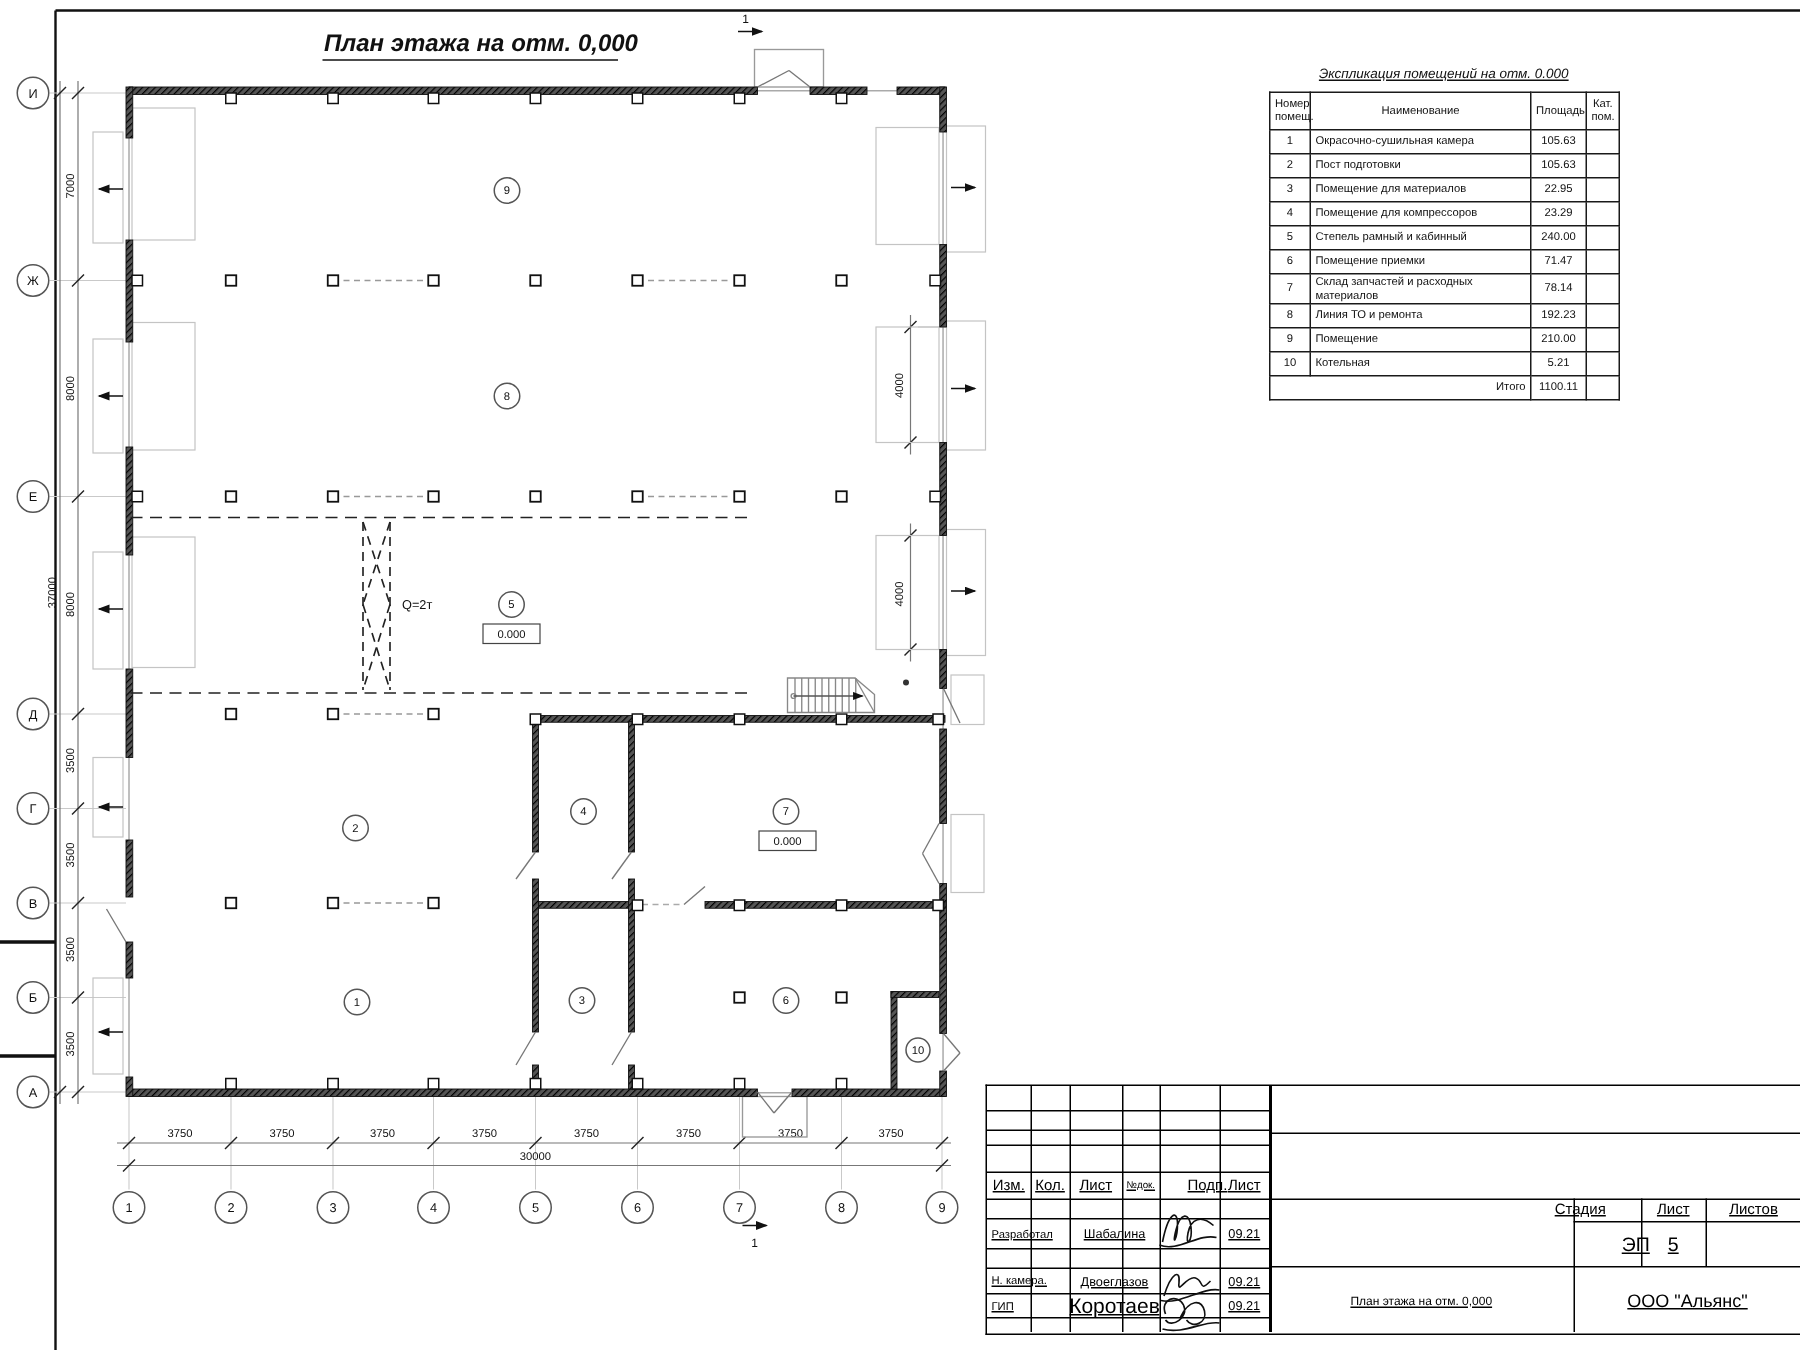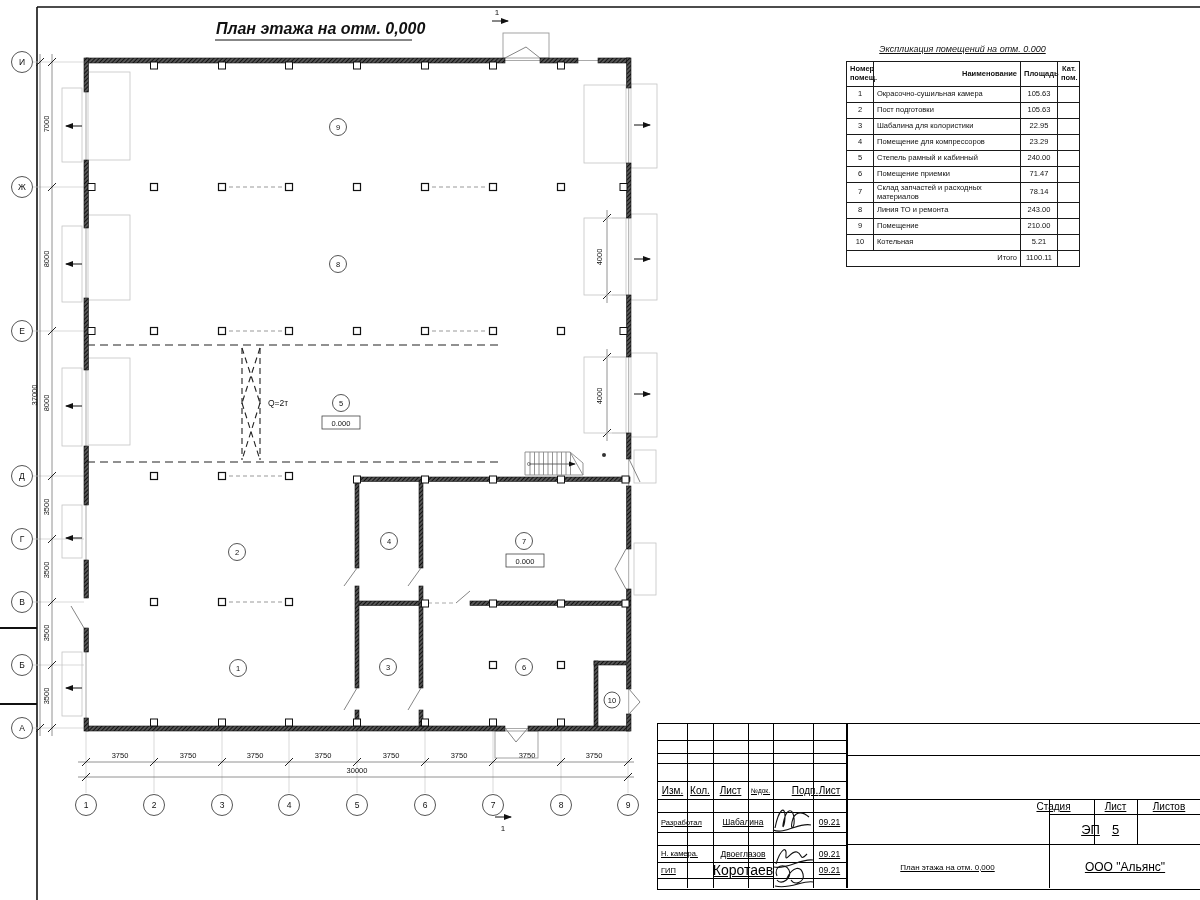--- a/index.html
+++ b/index.html
@@ -6,21 +6,21 @@
   #sheet{position:relative;width:1200px;height:900px;background:#ffffff;
          font-family:"Liberation Sans",sans-serif;overflow:hidden;}
   #plan-svg{position:absolute;left:0;top:0;}
 
   
   .sched{position:absolute;left:846px;top:44px;width:233px;color:#111;}
   .sched-title{font-size:9px;font-style:italic;text-align:center;
                text-decoration:underline;margin:0 0 7px 0;white-space:nowrap;}
   table.sch{border-collapse:collapse;width:100%;font-size:7.5px;color:#111;table-layout:fixed;}
   .sch th,.sch td{border:1px solid #1a1a1a;padding:1px 3px;line-height:1.15;}
-  .sch th{font-weight:bold;text-align:right;vertical-align:middle;height:22px;}
+  .sch th{font-weight:normal;text-align:center;vertical-align:middle;height:22px;}
   .sch td{height:13px;vertical-align:middle;}
   .sch td.c{text-align:center;}
   .sch td.r{text-align:right;}
 
   
   .tb{position:absolute;left:657px;top:723px;width:543px;height:167px;
       border:1.5px solid #000;border-right:none;box-sizing:border-box;color:#000;}
   .tb .hl,.tb .vl{position:absolute;background:#000;}
   .tb .hl{height:1px;}
   .tb .vl{width:1px;}
@@ -494,21 +494,21 @@
             <td></td>
           </tr>
       <tr>
             <td class="c">2</td>
             <td>Пост подготовки</td>
             <td class="c">105.63</td>
             <td></td>
           </tr>
       <tr>
             <td class="c">3</td>
-            <td>Шабалина для колористики</td>
+            <td>Помещение для материалов</td>
             <td class="c">22.95</td>
             <td></td>
           </tr>
       <tr>
             <td class="c">4</td>
             <td>Помещение для компрессоров</td>
             <td class="c">23.29</td>
             <td></td>
           </tr>
       <tr>
@@ -525,21 +525,21 @@
           </tr>
       <tr>
             <td class="c">7</td>
             <td>Склад запчастей и расходных материалов</td>
             <td class="c">78.14</td>
             <td></td>
           </tr>
       <tr>
             <td class="c">8</td>
             <td>Линия ТО и ремонта</td>
-            <td class="c">243.00</td>
+            <td class="c">192.23</td>
             <td></td>
           </tr>
       <tr>
             <td class="c">9</td>
             <td>Помещение</td>
             <td class="c">210.00</td>
             <td></td>
           </tr>
       <tr>
             <td class="c">10</td>

